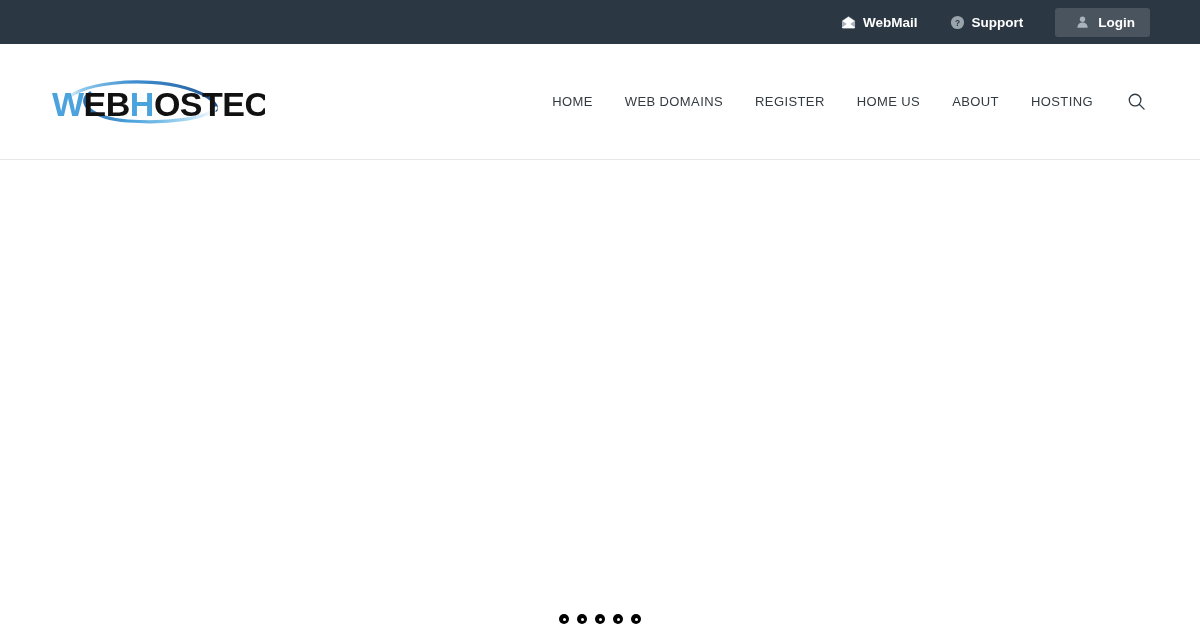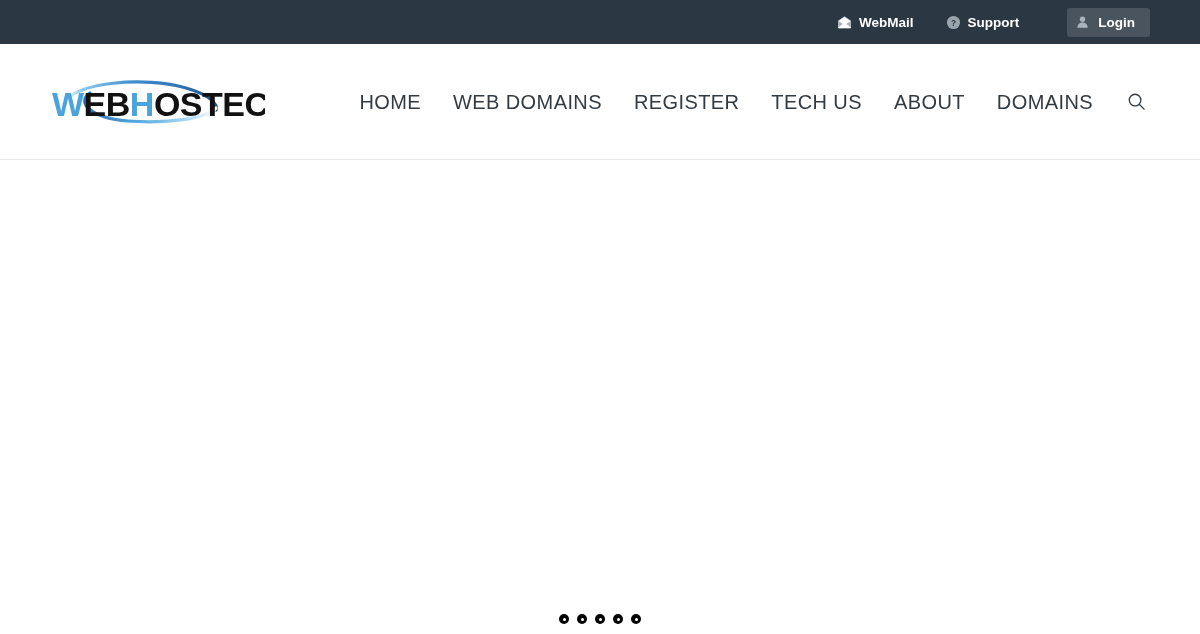--- a/index.html
+++ b/index.html
@@ -61,22 +61,22 @@
     display: flex;
     align-items: center;
     gap: 8px;
     background: #4a545e;
     border: none;
     border-radius: 3px;
     color: #ffffff;
     font-family: "Liberation Sans", sans-serif;
     font-size: 13.5px;
     font-weight: bold;
-    padding: 7px 15px 7px 8px;
-    margin-left: 32px;
+    padding: 7px 15px 7px 20px;
+    margin-left: 16px;
     cursor: pointer;
     white-space: nowrap;
   }
 
   
   .header {
     height: 116px;
     background: #ffffff;
     border-bottom: 1px solid #e6e6e6;
     display: flex;
@@ -96,21 +96,21 @@
 
   .mainnav {
     margin-left: auto;
     display: flex;
     align-items: center;
     gap: 0;
   }
 
   .nav-item {
     color: #333b42;
-    font-size: 20px;
+    font-size: 13px;
     letter-spacing: 0.4px;
     text-decoration: none;
     padding: 0 16px;
     line-height: 116px;
     white-space: nowrap;
     cursor: pointer;
     text-align: center;
   }
 
   .search-btn {
@@ -241,23 +241,23 @@
         <tspan fill="#4ba3dd">W</tspan><tspan fill="#111111">EB</tspan><tspan fill="#4ba3dd">H</tspan><tspan fill="#111111">OS</tspan><tspan fill="#111111">TECH</tspan>
       </text>
     </svg>
 
   </a>
 
   <nav class="mainnav">
     <a class="nav-item">HOME</a>
     <a class="nav-item">WEB DOMAINS</a>
     <a class="nav-item">REGISTER</a>
-    <a class="nav-item">TECH US</a>
+    <a class="nav-item">HOME US</a>
     <a class="nav-item">ABOUT</a>
-    <a class="nav-item">DOMAINS</a>
+    <a class="nav-item">HOSTING</a>
 
     <button class="search-btn">
       <span>
         <svg width="19" height="19" viewBox="0 0 20 20" aria-hidden="true">
           <circle cx="8.5" cy="8.5" r="6.1" fill="none" stroke="#333b42" stroke-width="1.4"></circle>
           <line x1="13.1" y1="13.1" x2="18" y2="18" stroke="#333b42" stroke-width="1.4" stroke-linecap="round"></line>
         </svg>
       </span>
     </button>
   </nav>

